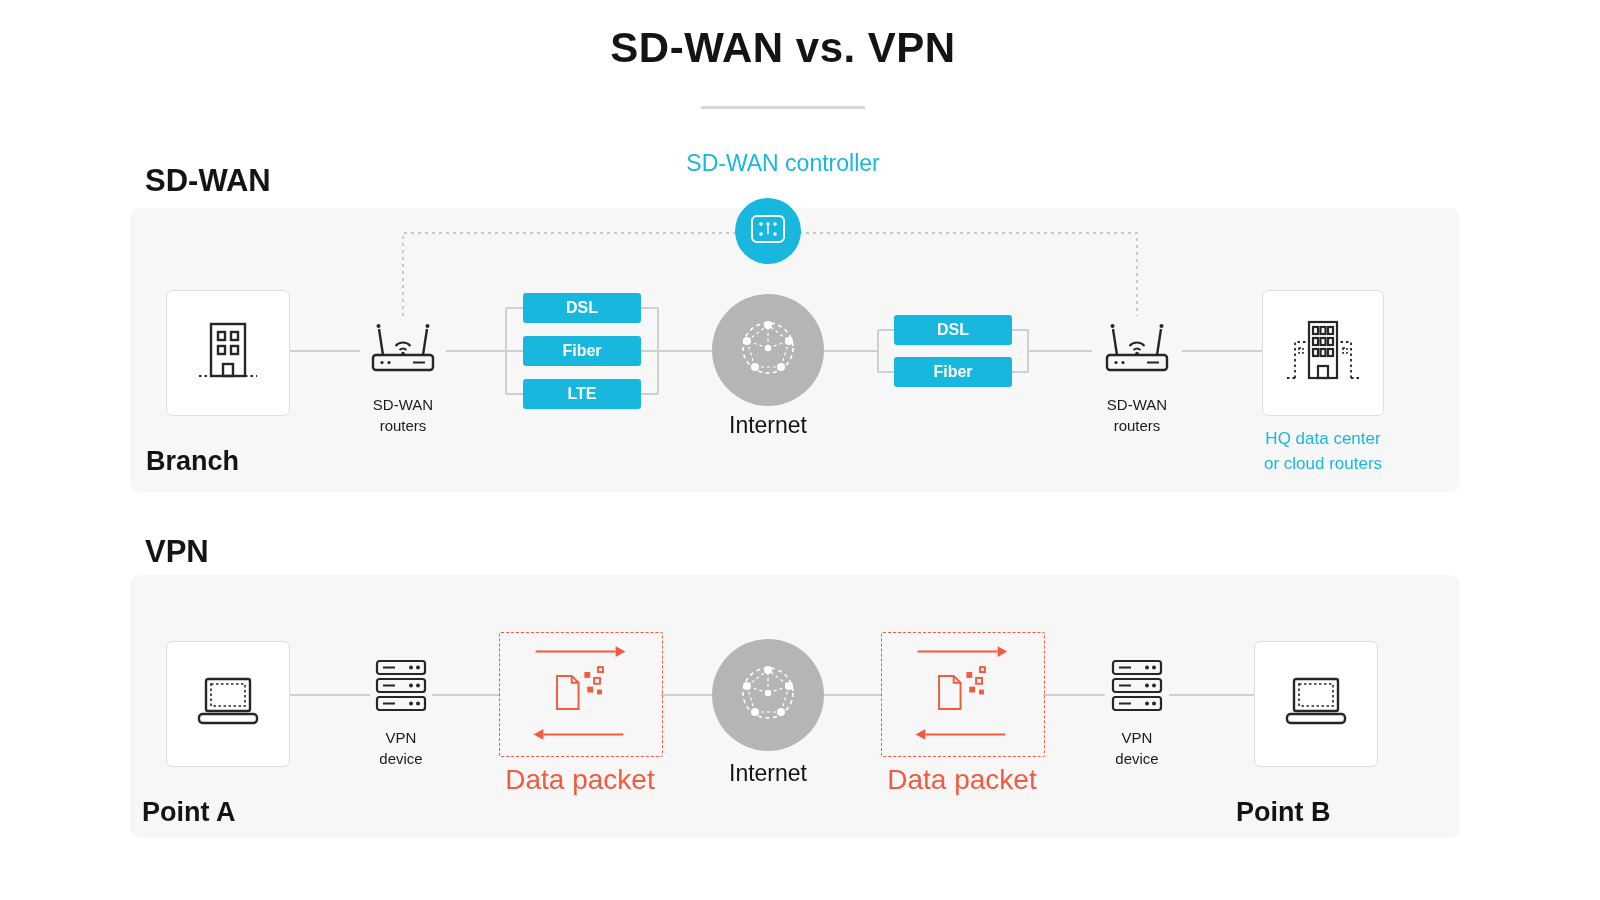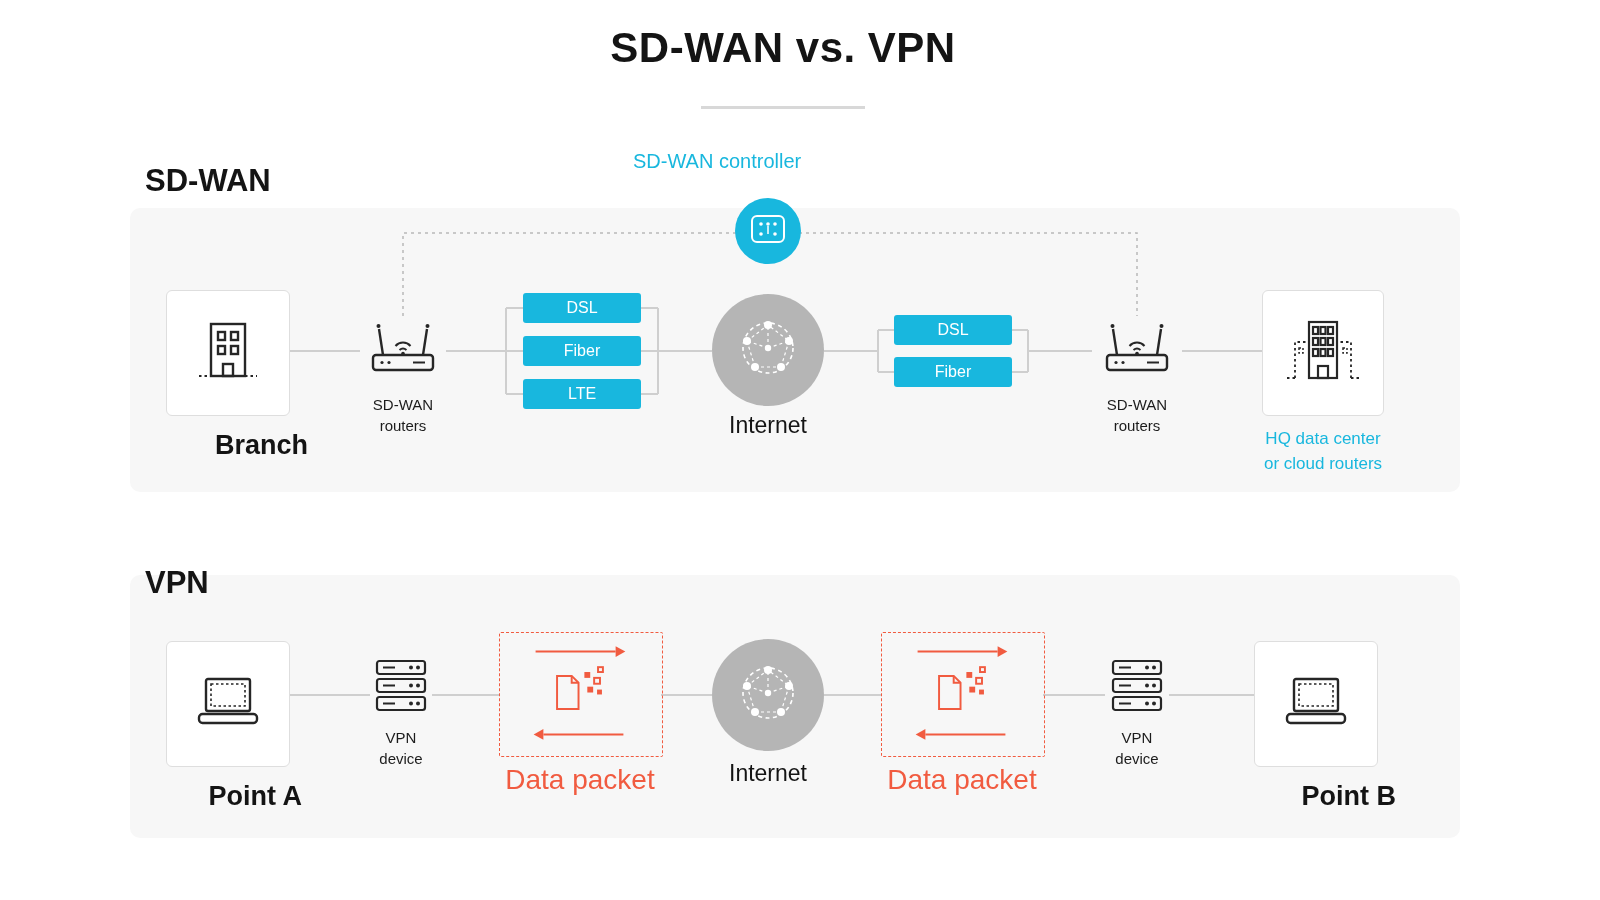--- a/index.html
+++ b/index.html
@@ -7,60 +7,60 @@
     position:relative;width:1600px;height:900px;overflow:hidden;
     font-family:"Liberation Sans",sans-serif;color:var(--text-dark,#141414);background:#fff;
   }
   .abs{position:absolute;}
   
   .page-title{left:383px;top:24px;width:800px;text-align:center;font-size:42px;font-weight:800;letter-spacing:.5px;}
   .title-divider{left:701px;top:106px;width:164px;height:3px;background:#d8d8d8;}
   
   .section-label{font-size:31px;font-weight:700;}
   .sdwan-section-label{left:145px;top:163px;}
-  .vpn-section-label{left:145px;top:534px;margin-top:31px;}
+  .vpn-section-label{left:145px;top:534px;}
   
   .panel{background:var(--panel-gray,#f7f7f7);border-radius:10px;z-index:0;}
   .sdwan-panel{left:130px;top:208px;width:1330px;height:284px;}
   .vpn-panel{left:130px;top:575px;width:1330px;height:263px;}
   
   .connectors{left:0;top:0;z-index:1;pointer-events:none;}
   .connectors .solid path{stroke:var(--connector-gray,#cfcfcf);stroke-width:2;fill:none;}
   .connectors .dash path{stroke:#b9b9b9;stroke-width:1.5;fill:none;stroke-dasharray:3 4;}
   
-  .controller-label{left:633px;top:150px;width:300px;font-size:20px;font-weight:500;color:var(--accent-cyan,#18b7de);}
+  .controller-label{left:633px;top:150px;width:300px;text-align:center;font-size:23px;font-weight:500;color:var(--accent-cyan,#18b7de);}
   .controller-badge{left:735px;top:198px;width:66px;height:66px;border-radius:50%;background:var(--accent-cyan,#18b7de);
     display:flex;align-items:center;justify-content:center;z-index:2;}
   
   .card{background:#fff;border:1px solid #dedede;border-radius:6px;display:flex;align-items:center;justify-content:center;z-index:2;}
   .branch-card{left:166px;top:290px;width:122px;height:124px;}
   .hq-card{left:1262px;top:290px;width:120px;height:124px;}
   .point-a-card{left:166px;top:641px;width:122px;height:124px;}
   .point-b-card{left:1254px;top:641px;width:122px;height:124px;}
   
   .icon-holder{display:flex;align-items:center;justify-content:center;z-index:2;}
   .router-left{left:355px;top:316px;width:96px;height:64px;}
   .router-right{left:1089px;top:316px;width:96px;height:64px;}
   .server-left{left:368px;top:658px;width:66px;height:62px;}
   .server-right{left:1104px;top:658px;width:66px;height:62px;}
   
-  .btn{width:118px;height:30px;background:var(--accent-cyan,#18b7de);color:#fff;font-size:16px;font-weight:400;
+  .btn{width:118px;height:30px;background:var(--accent-cyan,#18b7de);color:#fff;font-size:16px;font-weight:700;
     text-align:center;line-height:30px;border-radius:3px;z-index:2;}
   .btn-dsl-l{left:523px;top:293px;}
   .btn-fiber-l{left:523px;top:336px;}
   .btn-lte-l{left:523px;top:379px;}
   .btn-dsl-r{left:894px;top:315px;}
   .btn-fiber-r{left:894px;top:357px;}
   
   .internet-node{width:112px;height:112px;border-radius:50%;background:var(--internet-gray,#b5b5b5);
     display:flex;align-items:center;justify-content:center;z-index:2;}
   .internet-sdwan{left:712px;top:294px;}
   .internet-vpn{left:712px;top:639px;}
   
-  .big-label{font-size:27px;font-weight:800;text-align:right;}
+  .big-label{font-size:27px;font-weight:800;text-align:left;margin-top:16px;}
   .branch-label{left:146px;top:430px;width:162px;}
   .point-a-label{left:142px;top:781px;width:160px;}
   .point-b-label{left:1236px;top:781px;width:160px;}
   .small-label{font-size:15px;font-weight:500;text-align:center;line-height:21px;color:#1c1c1c;}
   .routers-left-label{left:348px;top:394px;width:110px;}
   .routers-right-label{left:1082px;top:394px;width:110px;}
   .device-left-label{left:366px;top:727px;width:70px;}
   .device-right-label{left:1102px;top:727px;width:70px;}
   .internet-label{font-size:23px;font-weight:500;text-align:center;}
   .internet-label-sdwan{left:708px;top:412px;width:120px;}

